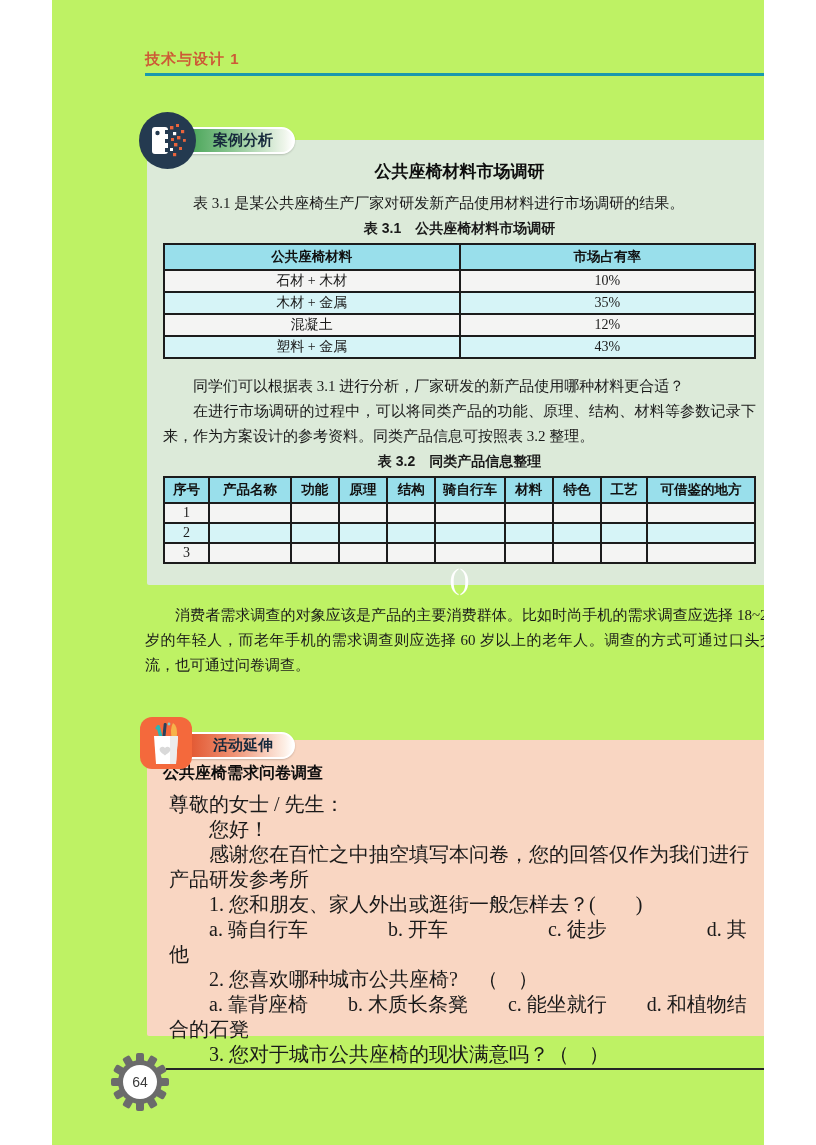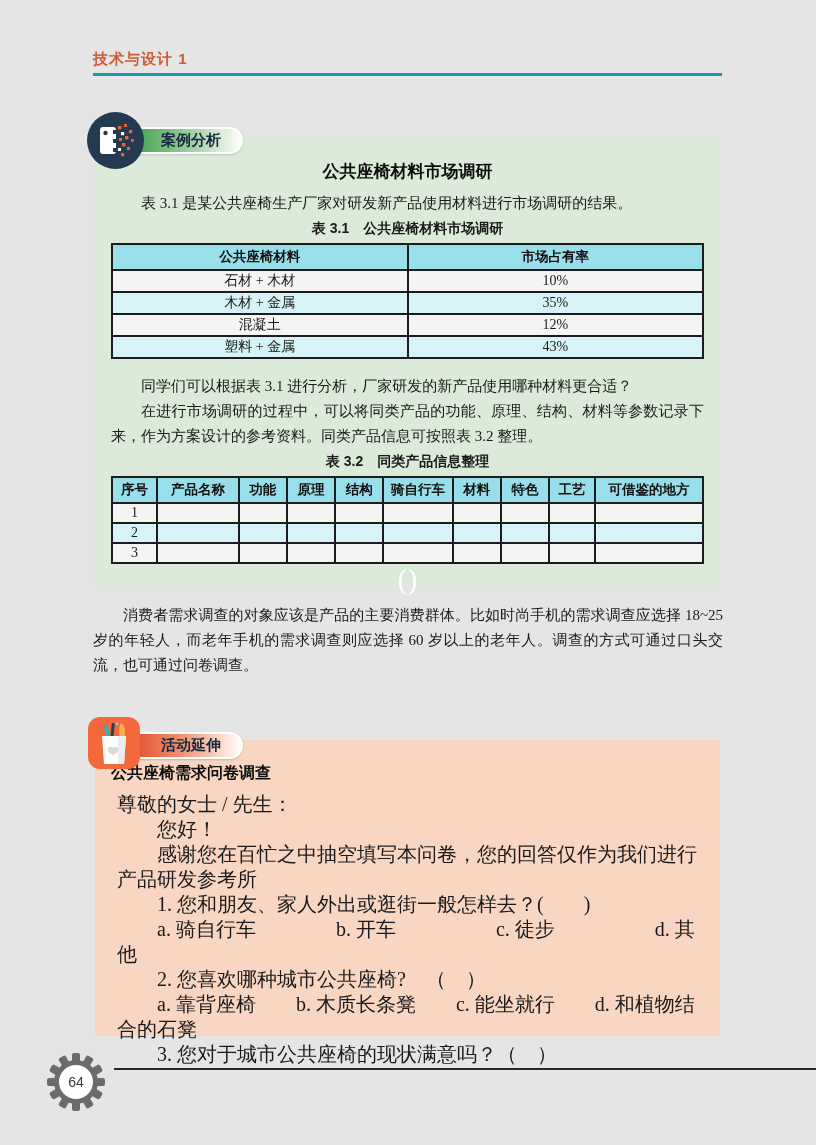--- a/index.html
+++ b/index.html
@@ -1,19 +1,19 @@
 <!DOCTYPE html>
 <html><head>
 <meta charset="utf-8">
 <style>
   * { margin:0; padding:0; box-sizing:border-box; }
   html,body { background:#ffffff; }
   .page {
-    position:relative; width:816px; height:1145px; margin:0 auto;
-    background:#e5e5e5; overflow:hidden;
+    position:relative; width:712px; height:1145px; margin:0 auto;
+    background:#bef264; overflow:hidden;
     font-family:"Liberation Serif","DejaVu Serif",serif; color:#1a1a1a;
   }
   
   .book-title {
     position:absolute; left:93px; top:50px;
     font-family:"Liberation Sans","DejaVu Sans",sans-serif;
     font-weight:bold; font-size:15px; color:#cd5a36; letter-spacing:1px;
   }
   .header-rule { position:absolute; left:93px; top:73px; width:629px; height:3px; background:#1899ae; }
 
@@ -78,21 +78,21 @@
   
   .q-title {
     text-align:left; font-family:"Liberation Sans","DejaVu Sans",sans-serif;
     font-weight:bold; font-size:16px; color:#0d0d0d; margin-top:9px;
   }
   .q-lines { margin-top:8px; padding:0 6px; }
   .q-line { font-size:20px; line-height:25px; white-space:pre-wrap; }
 
   
   .footer-rule { position:absolute; left:114px; top:1068px; width:702px; height:2px; background:#262626; }
-  .gear-wrap { position:absolute; left:47px; top:1053px; width:58px; height:58px; }
+  .gear-wrap { position:absolute; left:59px; top:1053px; width:58px; height:58px; }
 </style>
 </head>
 <body>
 
 <div class="page">
 
   <div class="book-title">技术与设计 1</div>
   <div class="header-rule"></div>
 
   <section class="panel green">

